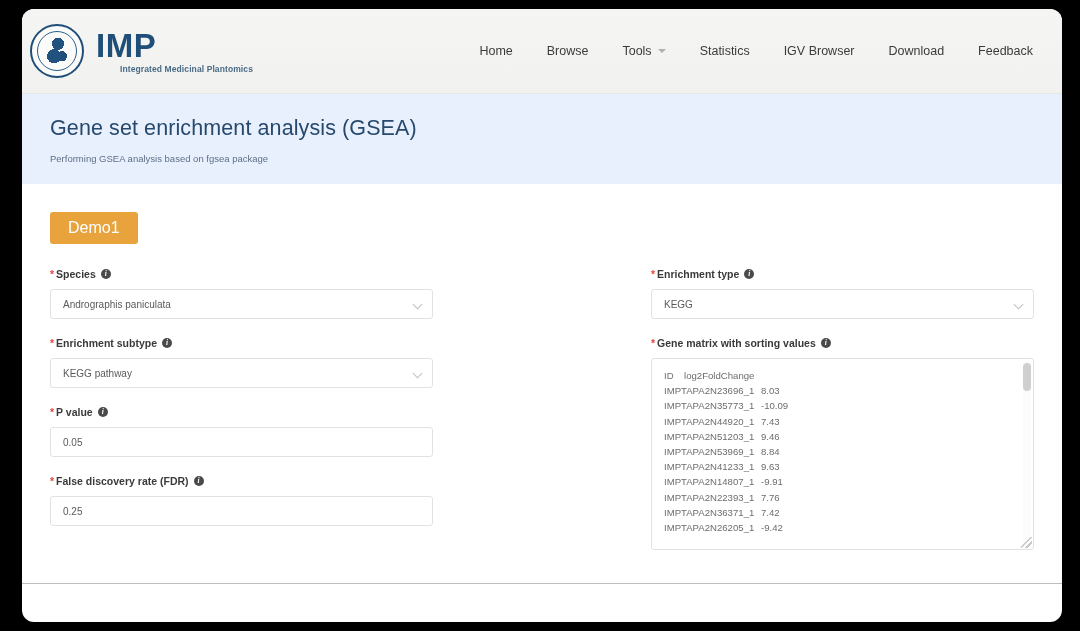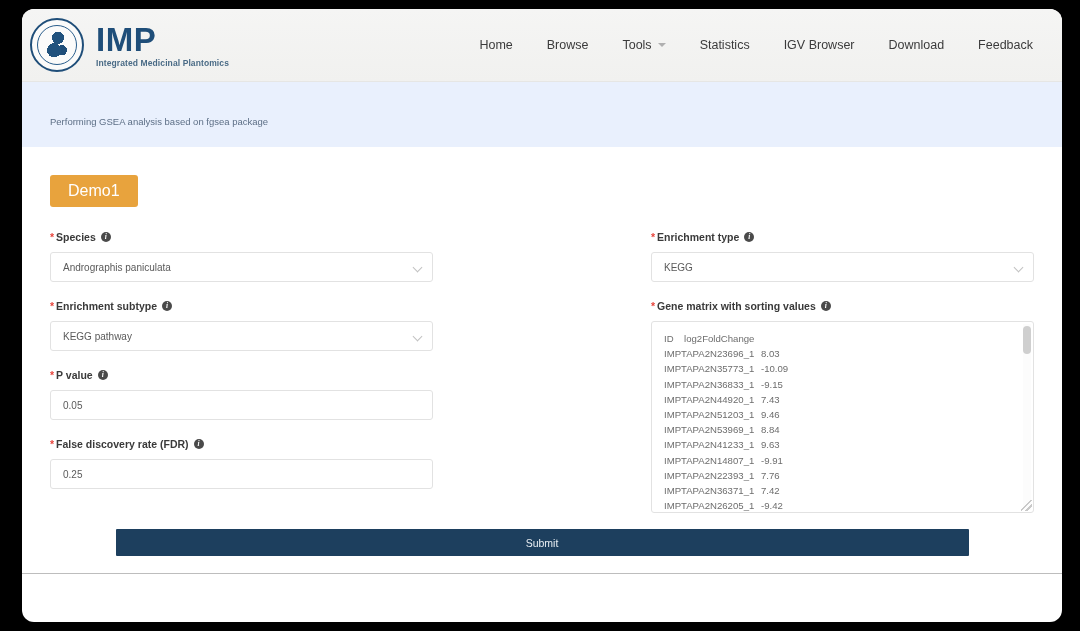--- a/index.html
+++ b/index.html
@@ -15,21 +15,21 @@
     left: 22px; top: 9px;
     width: 1040px; height: 613px;
     background: #ffffff;
     border-radius: 12px;
     overflow: hidden;
   }
 
   
   #topbar {
     position: relative;
-    height: 73px;
+    height: 85px;
     background: linear-gradient(180deg,#f5f5f4 0%, #f1f1ef 100%);
     border-bottom: 1px solid #e6e6e4;
     display: flex;
     align-items: center;
   }
   #brand { display: flex; align-items: center; padding-left: 8px; }
   .logo-mark {
     width: 54px; height: 54px;
     border-radius: 50%;
     border: 2px solid #1f4e79;
@@ -59,21 +59,21 @@
     font-size: 3.4px;
     color: #2a5e8c;
   }
   .wordmark { margin-left: 12px; line-height: 1; }
   .wordmark .imp {
     font-size: 33px; font-weight: bold; color: #1f4e79;
     letter-spacing: 0.5px;
   }
   .wordmark .tag {
     font-size: 8.5px; font-weight: bold; color: #4a6b86;
-    margin-top: 3px; letter-spacing: 0.1px;
+    margin-top: 3px; letter-spacing: 0.1px; margin-left: 24px;
   }
   #mainnav {
     margin-left: auto;
     padding-right: 18px;
     display: flex;
     align-items: center;
     gap: 12px;
   }
   .nav-item {
     font-size: 12.5px;
@@ -280,20 +280,21 @@
       <div class="nav-item">
         <span>Download</span>
       </div>
       <div class="nav-item">
         <span>Feedback</span>
       </div>
     </nav>
   </div>
 
   <div id="banner">
+    <h1>Gene set enrichment analysis (GSEA)</h1>
     <div class="sub">Performing GSEA analysis based on fgsea package</div>
   </div>
 
   <div id="form-area">
 
     <button id="demo-btn">Demo1</button>
 
     <div class="cols">
 
       <div class="col left">
@@ -374,24 +375,20 @@
                 </div>
                 <div class="mrow">
                   <span class="c1">IMPTAPA2N23696_1</span>
                   <span class="c2">8.03</span>
                 </div>
                 <div class="mrow">
                   <span class="c1">IMPTAPA2N35773_1</span>
                   <span class="c2">-10.09</span>
                 </div>
                 <div class="mrow">
-                  <span class="c1">IMPTAPA2N36833_1</span>
-                  <span class="c2">-9.15</span>
-                </div>
-                <div class="mrow">
                   <span class="c1">IMPTAPA2N44920_1</span>
                   <span class="c2">7.43</span>
                 </div>
                 <div class="mrow">
                   <span class="c1">IMPTAPA2N51203_1</span>
                   <span class="c2">9.46</span>
                 </div>
                 <div class="mrow">
                   <span class="c1">IMPTAPA2N53969_1</span>
                   <span class="c2">8.84</span>
@@ -421,17 +418,16 @@
             <div class="sb-thumb"></div>
             <div class="resize-grip"></div>
           </div>
         </div>
 
       </div>
     </div>
   </div>
 
   <div id="submit-wrap">
-    <button id="submit-btn">Submit</button>
     <div id="footline"></div>
   </div>
 
 </div>
 
 </body></html>

